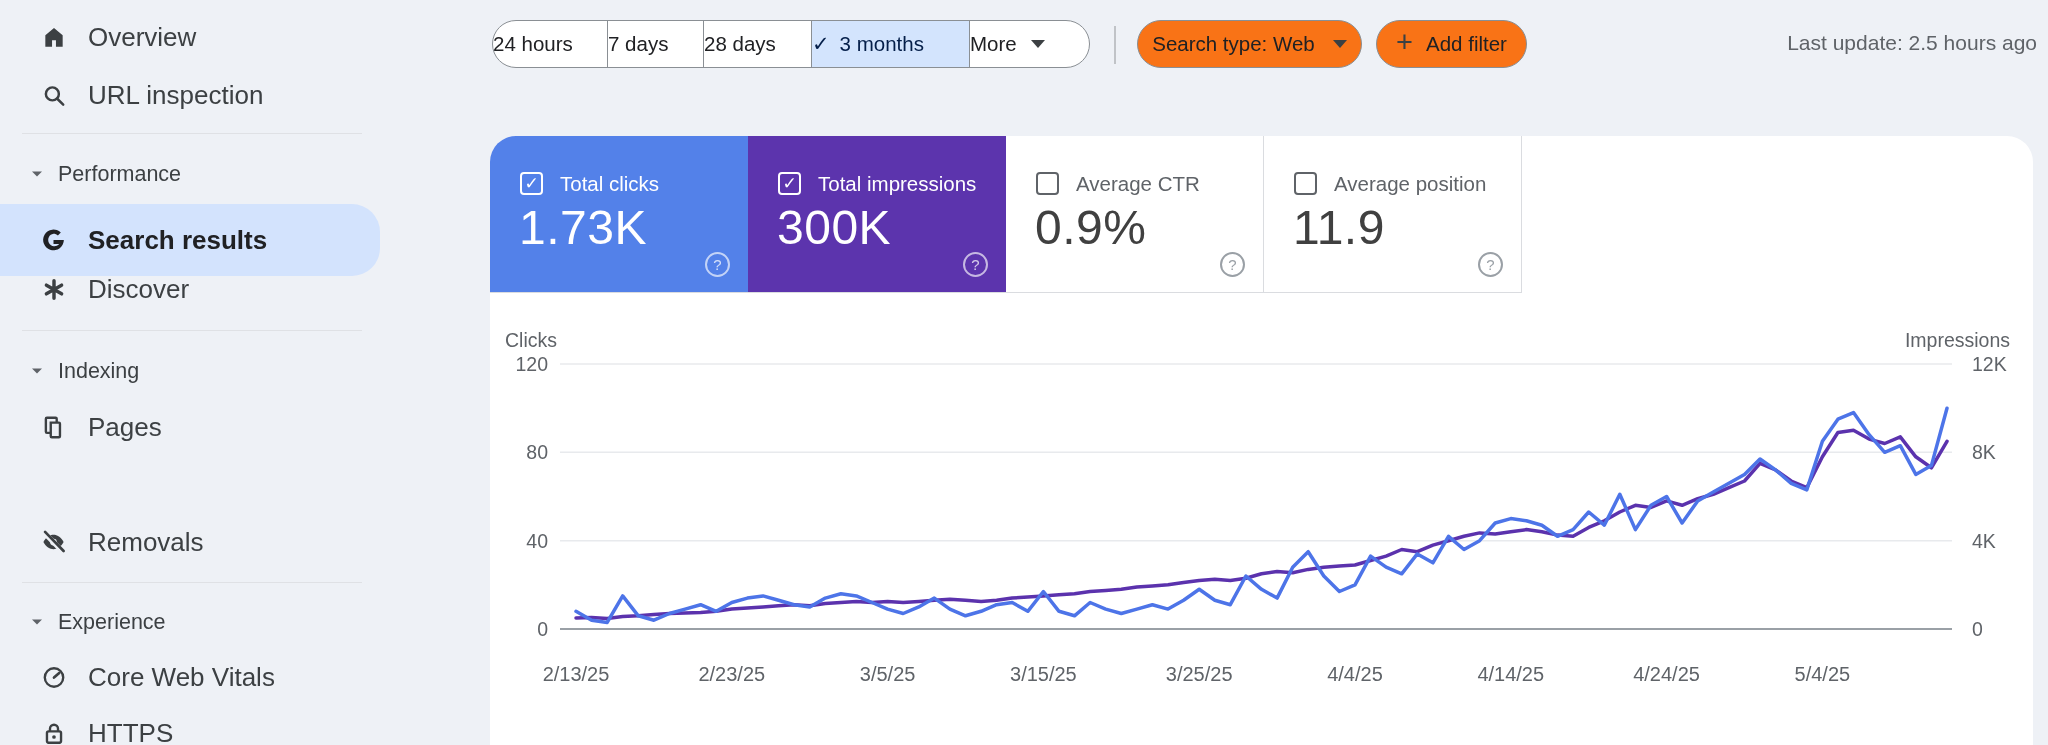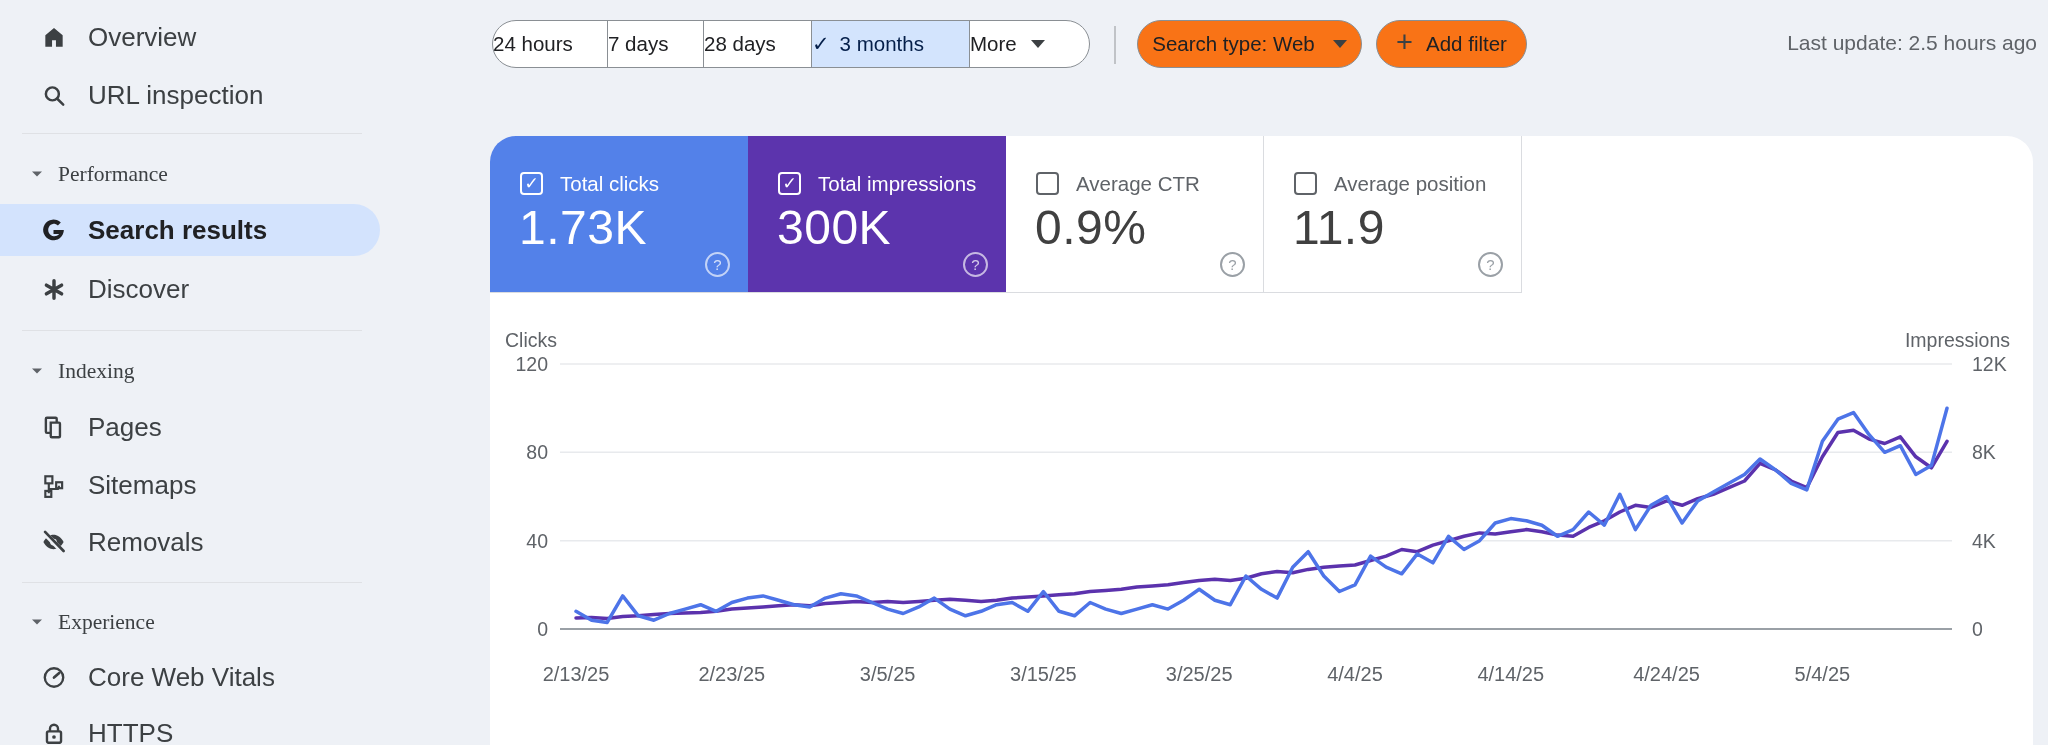--- a/index.html
+++ b/index.html
@@ -10,24 +10,24 @@
     color:#3c4043;
     position:relative;
     overflow:hidden;
   }
 
   
   .sidebar { position:absolute; left:0; top:0; width:380px; height:745px; }
   .nav-item { position:absolute; left:0; width:380px; height:46px; cursor:pointer; }
   .nav-icon { position:absolute; left:40px; top:50%; transform:translateY(-50%); width:27px; height:27px; display:flex; align-items:center; justify-content:center; }
   .nav-label { position:absolute; left:88px; top:50%; transform:translateY(-50%); font-size:26px; white-space:nowrap; }
-  .nav-item.selected { background:#d3e3fd; border-radius:0 28px 28px 0; height:52px; }
+  .nav-item.selected { background:#d3e3fd; border-radius:0 28px 28px 0; height:72px; }
   .nav-item.selected .nav-label { color:#202124; font-weight:bold; }
   .sb-divider { position:absolute; left:22px; width:340px; border-top:1px solid #dfe1e5; }
-  .nav-section { position:absolute; left:0; width:380px; height:44px; cursor:pointer;font-family:Liberation Serif, serif; }
+  .nav-section { position:absolute; left:0; width:380px; height:44px; cursor:pointer; }
   .sec-caret { position:absolute; left:29px; top:50%; transform:translateY(-50%); display:flex; }
   .sec-label { position:absolute; left:58px; top:50%; transform:translateY(-50%); font-size:21.5px; font-weight:500; }
 
   
   .seg-control { position:absolute; left:492px; top:20px; height:48px; display:flex; background:#fff; border:1px solid #8a8f94; border-radius:24px; overflow:hidden; }
   .seg-btn { display:flex; align-items:center; justify-content:flex-start; gap:10px; font-size:20.5px; color:#202124; border-left:1px solid #8a8f94; cursor:pointer; white-space:nowrap; }
   .seg-btn:first-child { border-left:none; }
   .seg-btn.selected { background:#d3e4fd; color:#041e49; font-weight:500; }
   .seg-check { font-size:21px; }
   .caret-down { width:0; height:0; border-left:7px solid transparent; border-right:7px solid transparent; border-top:8px solid #3c4043; display:inline-block; }
@@ -127,31 +127,20 @@
   <div class="nav-item" style="top:404px">
     <span class="nav-icon">
       <svg width="26" height="26" viewBox="0 0 24 24" fill="none" stroke="#3c4043" stroke-width="2.2">
           <rect x="4.5" y="3" width="10" height="14" rx="1"></rect>
           <path d="M9 7.5h7.5a1 1 0 0 1 1 1V20a1 1 0 0 1-1 1H10a1 1 0 0 1-1-1z" fill="#eef1f6"></path>
         </svg>
     </span>
     <span class="nav-label">Pages</span>
   </div>
 
-  <div class="nav-item" style="top:462px">
-    <span class="nav-icon">
-      <svg width="26" height="26" viewBox="0 0 24 24" fill="none" stroke="#3c4043" stroke-width="2">
-          <rect x="4" y="3.5" width="6.5" height="6.5"></rect>
-          <path d="M7.2 10v5.2M7.2 15.2h9.3M7.2 15.2v4M16.5 15.2v-3"></path>
-          <rect x="4" y="17" width="5.5" height="5.5"></rect>
-          <rect x="14" y="9" width="5.5" height="5.5"></rect>
-        </svg>
-    </span>
-    <span class="nav-label">Sitemaps</span>
-  </div>
 
   <div class="nav-item" style="top:519px">
     <span class="nav-icon">
       <svg width="27" height="27" viewBox="0 0 24 24">
           <path d="M3 12c2.4-4.4 5.8-6.4 9-6.4s6.6 2 9 6.4c-2.4 4.4-5.8 6.4-9 6.4S5.4 16.4 3 12z" fill="#3c4043"></path>
           <circle cx="12" cy="12" r="3" fill="#eef1f6"></circle>
           <path d="M3.5 3.5l16.5 17" stroke="#eef1f6" stroke-width="4.6"></path>
           <path d="M4.5 3l16.5 17" stroke="#3c4043" stroke-width="2.4" stroke-linecap="round"></path>
         </svg>
     </span>

